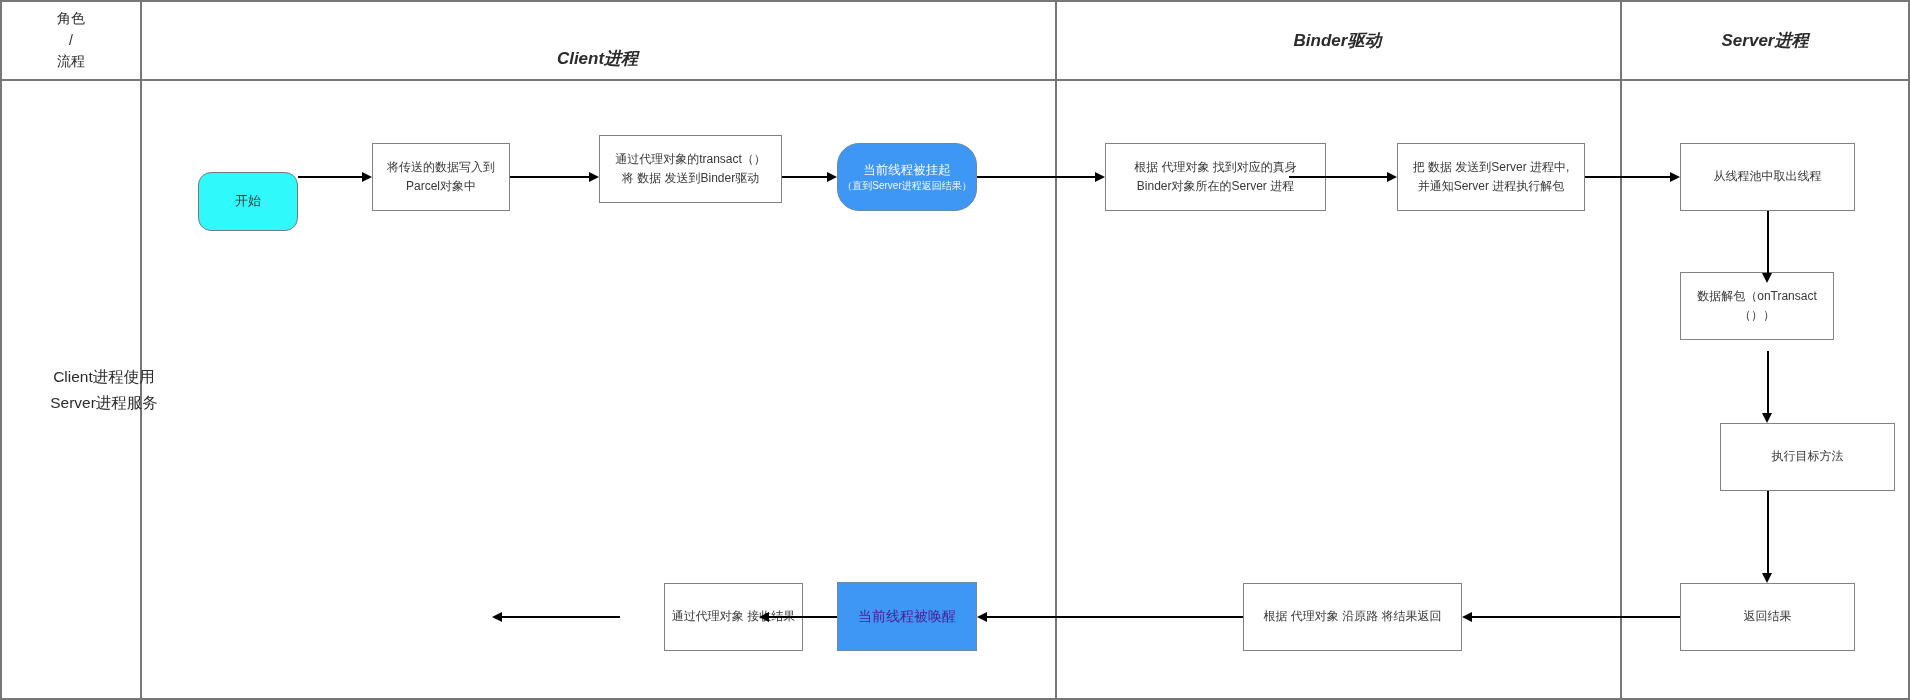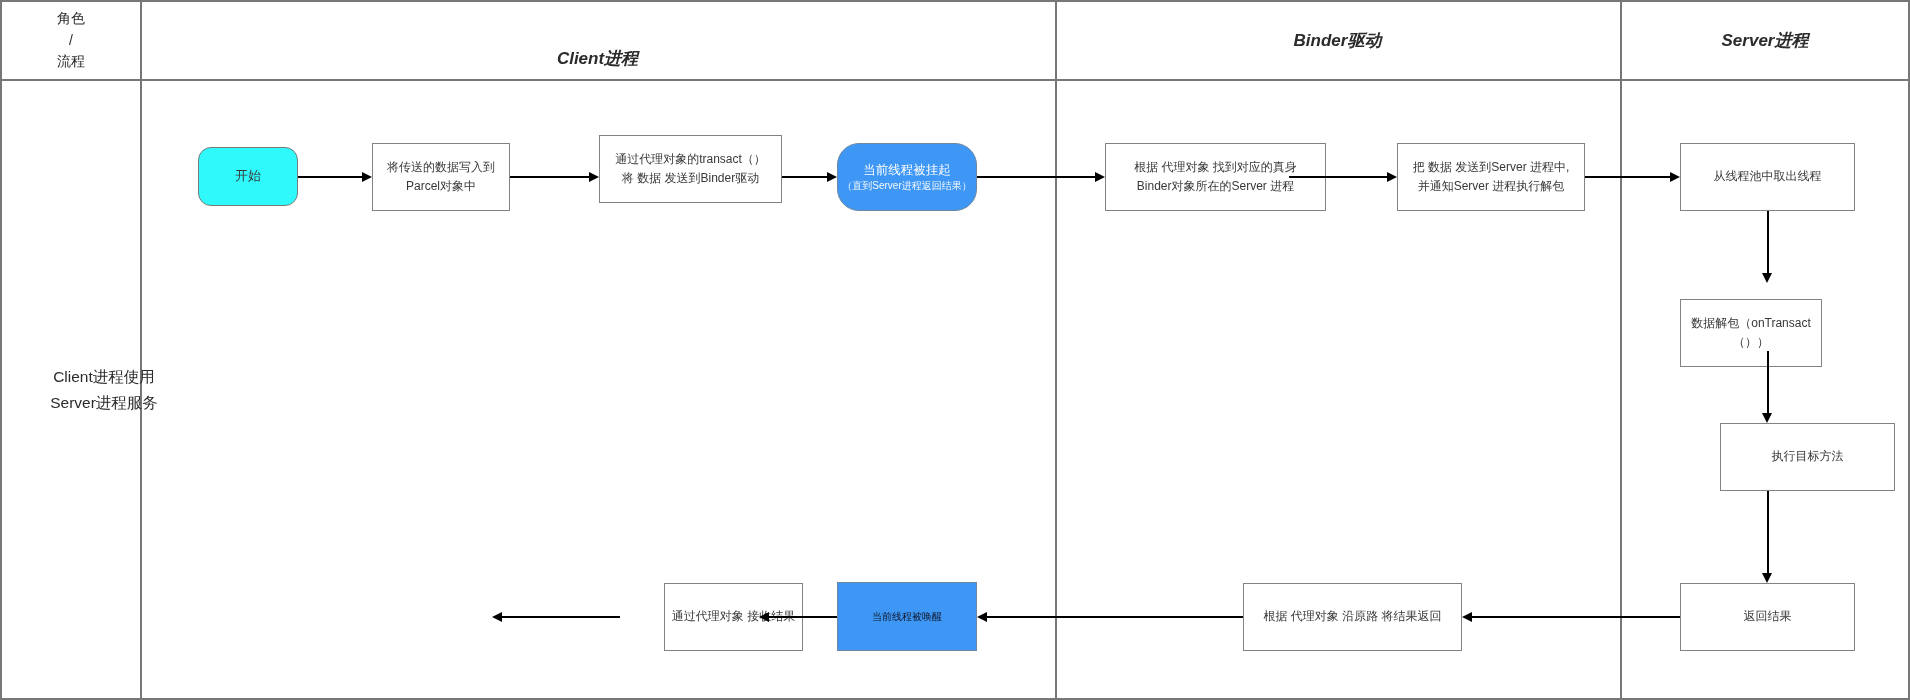--- a/index.html
+++ b/index.html
@@ -26,25 +26,26 @@
   .node{
     position:absolute;box-sizing:border-box;
     border:1px solid #828282;background:#fff;
     display:flex;flex-direction:column;align-items:center;justify-content:center;
     text-align:center;font-size:12px;line-height:1.6;color:#383838;
     white-space:pre-line;
   }
   .node.cyan{
     background:#30f9fb;border-radius:13px;border-color:#7a7a7a;
     font-size:13px;
+    margin-top:25px;
   }
   .node.blue{background:#3e97f5;border-color:#6f88a0;}
   .node.blue .main{font-size:12.5px;color:#fdfdfd;line-height:1.5;}
   .node.blue .sub{font-size:10px;color:#f4f8fd;line-height:1.4;}
-  .node.blue.dark-text{color:#0f172a;font-size:10px;}
+  .node.blue.dark-text{color:#4c1d95;font-size:14px;}
   .edge{position:absolute;background:#000;}
   .edge.h{height:1.5px;}
   .edge.v{width:1.5px;}
   .ah{position:absolute;width:0;height:0;}
   .ah.r{border-left:10px solid #000;border-top:5px solid transparent;border-bottom:5px solid transparent;}
   .ah.l{border-right:10px solid #000;border-top:5px solid transparent;border-bottom:5px solid transparent;}
   .ah.d{border-top:10px solid #000;border-left:5px solid transparent;border-right:5px solid transparent;}
 </style>
 </head>
 <body>
@@ -74,21 +75,21 @@
   <div class="node blue" style="left:835px;top:141px;width:140px;height:68px;border-radius:22px;">
     <span class="main">当前线程被挂起</span>
     <span class="sub">（直到Server进程返回结果）</span>
   </div>
   <div class="node" style="left:1103px;top:141px;width:221px;height:68px;">根据 代理对象 找到对应的真身
 Binder对象所在的Server 进程</div>
   <div class="node" style="left:1395px;top:141px;width:188px;height:68px;">把 数据 发送到Server 进程中,
 并通知Server 进程执行解包</div>
   <div class="node" style="left:1678px;top:141px;width:175px;height:68px;">从线程池中取出线程</div>
 
-  <div class="node" style="left:1678px;top:297px;width:142px;height:68px;">数据解包（onTransact（））</div>
+  <div class="node" style="left:1678px;top:270px;width:154px;height:68px;">数据解包（onTransact（））</div>
   <div class="node" style="left:1678px;top:421px;width:175px;height:68px;margin-left:40px;">执行目标方法</div>
   <div class="node" style="left:1678px;top:581px;width:175px;height:68px;">返回结果</div>
 
   <div class="node" style="left:1241px;top:581px;width:219px;height:68px;">根据 代理对象 沿原路 将结果返回</div>
   <div class="node blue dark-text" style="left:835px;top:580px;width:140px;height:69px;">当前线程被唤醒</div>
   <div class="node" style="left:618px;top:581px;width:139px;height:68px;margin-left:44px;">通过代理对象 接收结果</div>
 
   <div class="edge h" style="left:296px;top:174px;width:66px;"></div>
   <div class="ah r" style="left:360px;top:170px;"></div>
 

